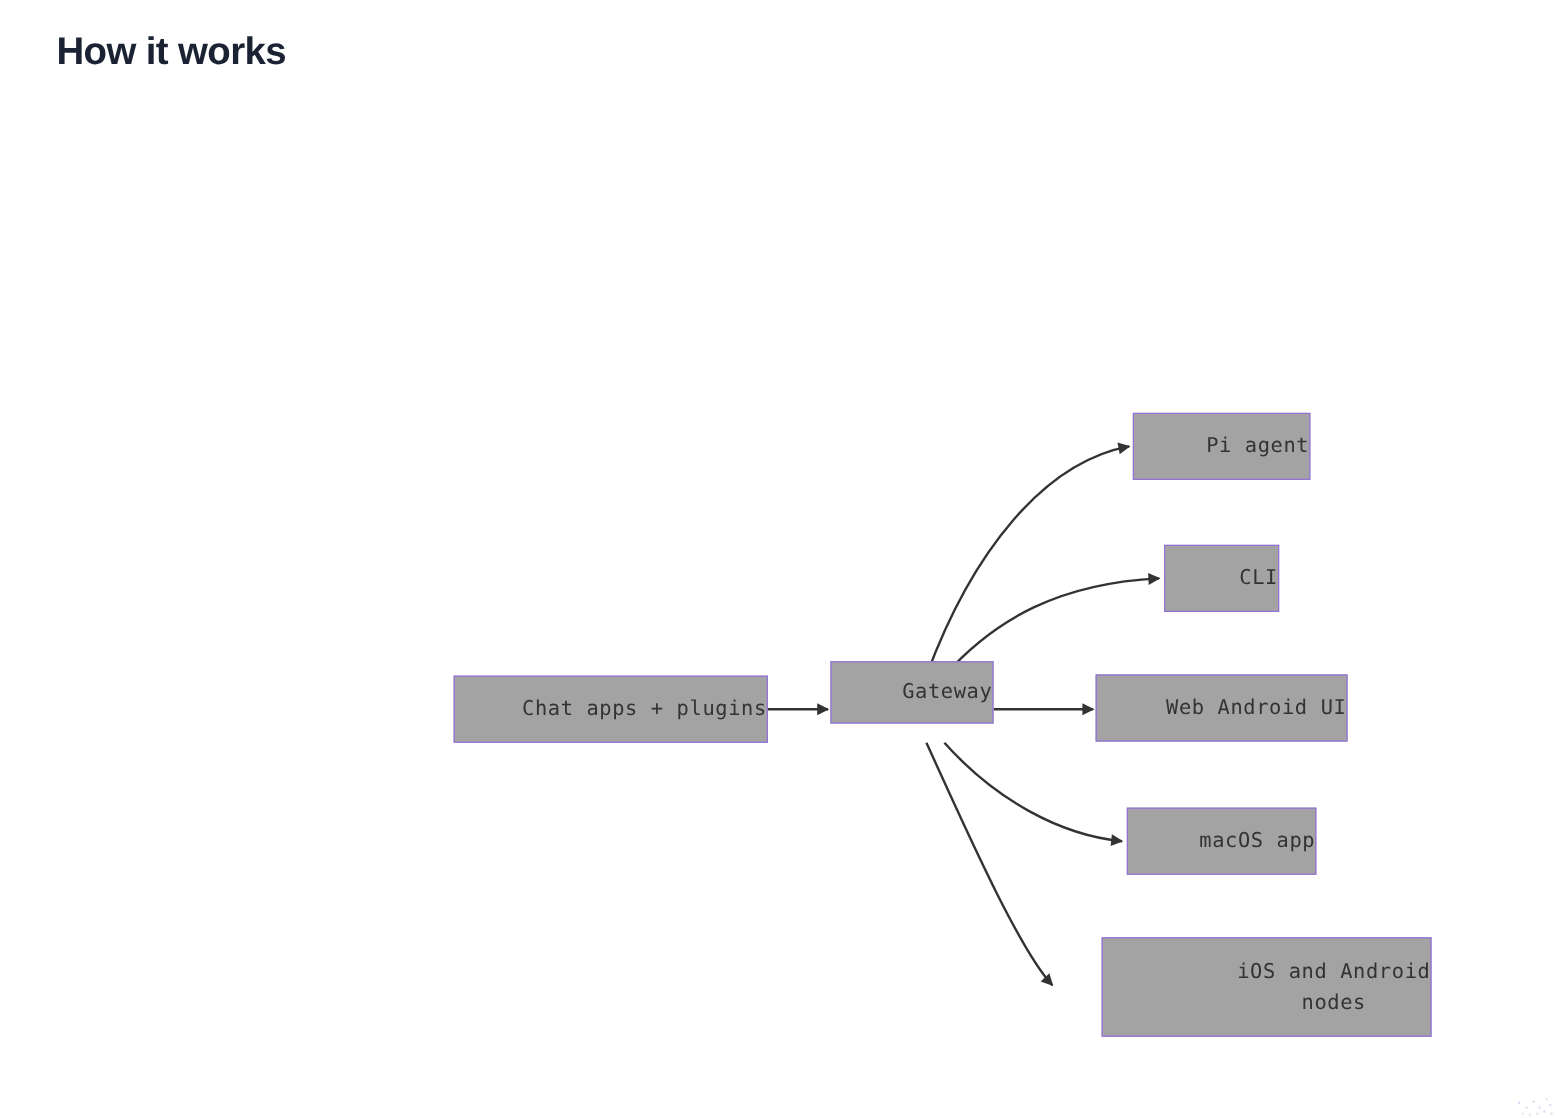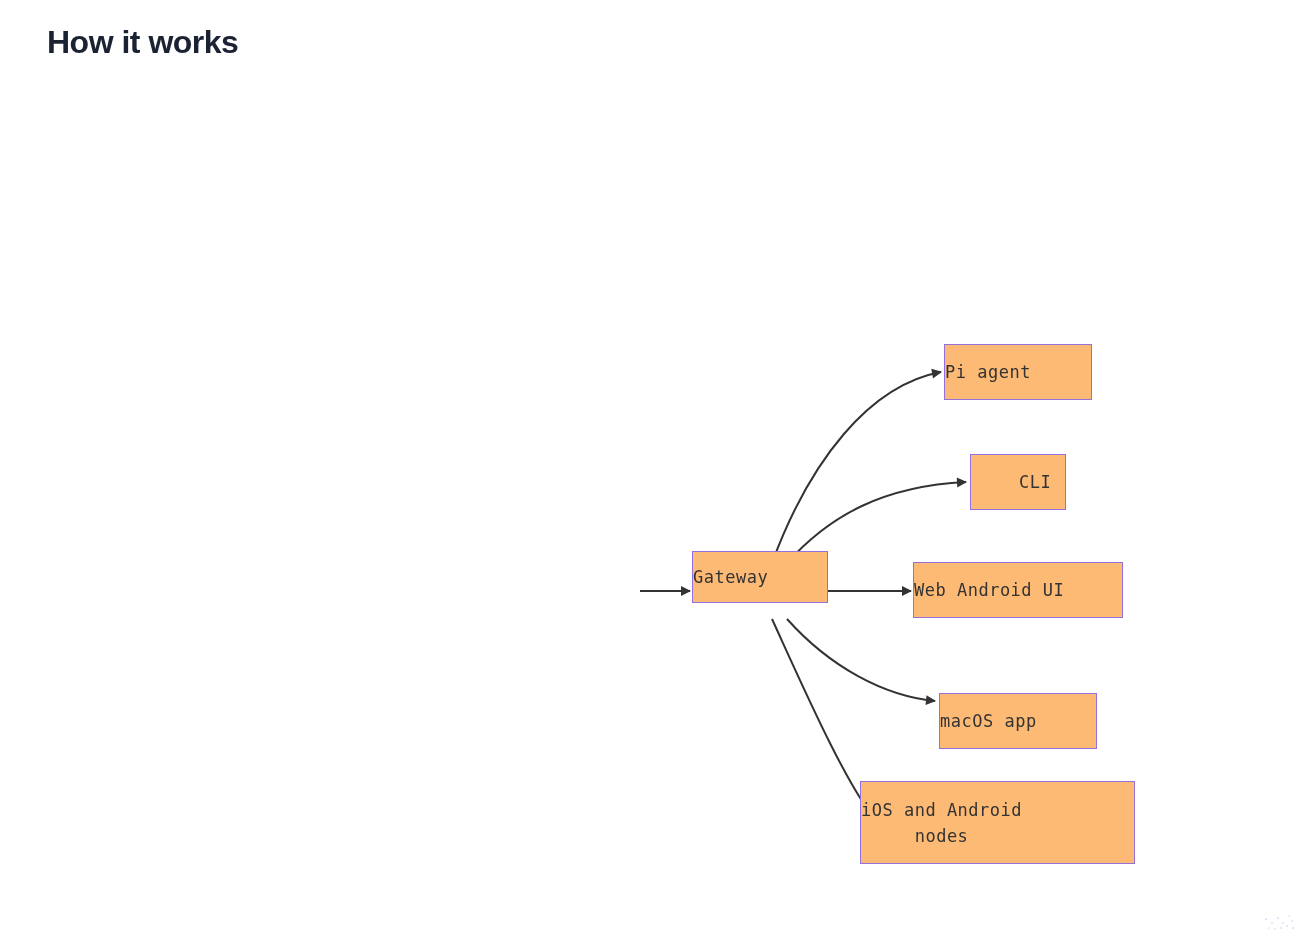--- a/index.html
+++ b/index.html
@@ -29,41 +29,41 @@
     pointer-events: none;
   }
   svg.edges path.edge {
     fill: none;
     stroke: #333333;
     stroke-width: 2px;
   }
 
   .node {
     position: absolute;
-    background: #fdba74;
+    background: #a3a3a3;
     border: 1px solid #9370db;
     display: flex;
     align-items: center;
-    justify-content: flex-start;
+    justify-content: flex-end;
     text-align: center;
     font-family: "DejaVu Sans Mono", "Liberation Mono", monospace;
     font-size: 17px;
     letter-spacing: 0.5px;
     line-height: 26px;
     color: #333333;
     white-space: pre-line;
   }
 
   .node-chat    { left: 378px; top: 563px; width: 262px; height: 56px; }
   .node-gateway { left: 692px; top: 551px; width: 136px; height: 52px; }
   .node-pi      { left: 944px; top: 344px; width: 148px; height: 56px; }
   .node-cli     { left: 970px; top: 454px; width:  96px; height: 56px; padding-left: 48px; }
   .node-web     { left: 913px; top: 562px; width: 210px; height: 56px; }
-  .node-macos   { left: 939px; top: 673px; width: 158px; height: 56px; margin-top: 20px; }
-  .node-ios     { left: 860px; top: 781px; width: 275px; height: 83px; }
+  .node-macos   { left: 939px; top: 673px; width: 158px; height: 56px; }
+  .node-ios     { left: 918px; top: 781px; width: 275px; height: 83px; }
 
   .corner-speckle {
     position: absolute;
     left: 1263px; top: 914px;
     width: 33px; height: 18px;
     opacity: 0.75;
   }
   .corner-speckle .dot {
     position: absolute;
     width: 2px; height: 2px;
@@ -99,20 +99,23 @@
         </marker>
       </defs>
       <path class="edge" d="M640,591 H690" marker-end="url(#arrow)"></path>
       <path class="edge" d="M772,563 C810,460 870,385 941,372" marker-end="url(#arrow)"></path>
       <path class="edge" d="M787,563 C830,515 884,486 966,482" marker-end="url(#arrow)"></path>
       <path class="edge" d="M828,591 H911" marker-end="url(#arrow)"></path>
       <path class="edge" d="M787,619 C830,667 884,696 935,701" marker-end="url(#arrow)"></path>
       <path class="edge" d="M772,619 C800,680 848,790 877,821" marker-end="url(#arrow)"></path>
     </svg>
 
+    <div class="node node-chat">
+      <span>Chat apps + plugins</span>
+    </div>
 
     <div class="node node-gateway">
       <span>Gateway</span>
     </div>
 
     <div class="node node-pi">
       <span>Pi agent</span>
     </div>
 
     <div class="node node-cli">

